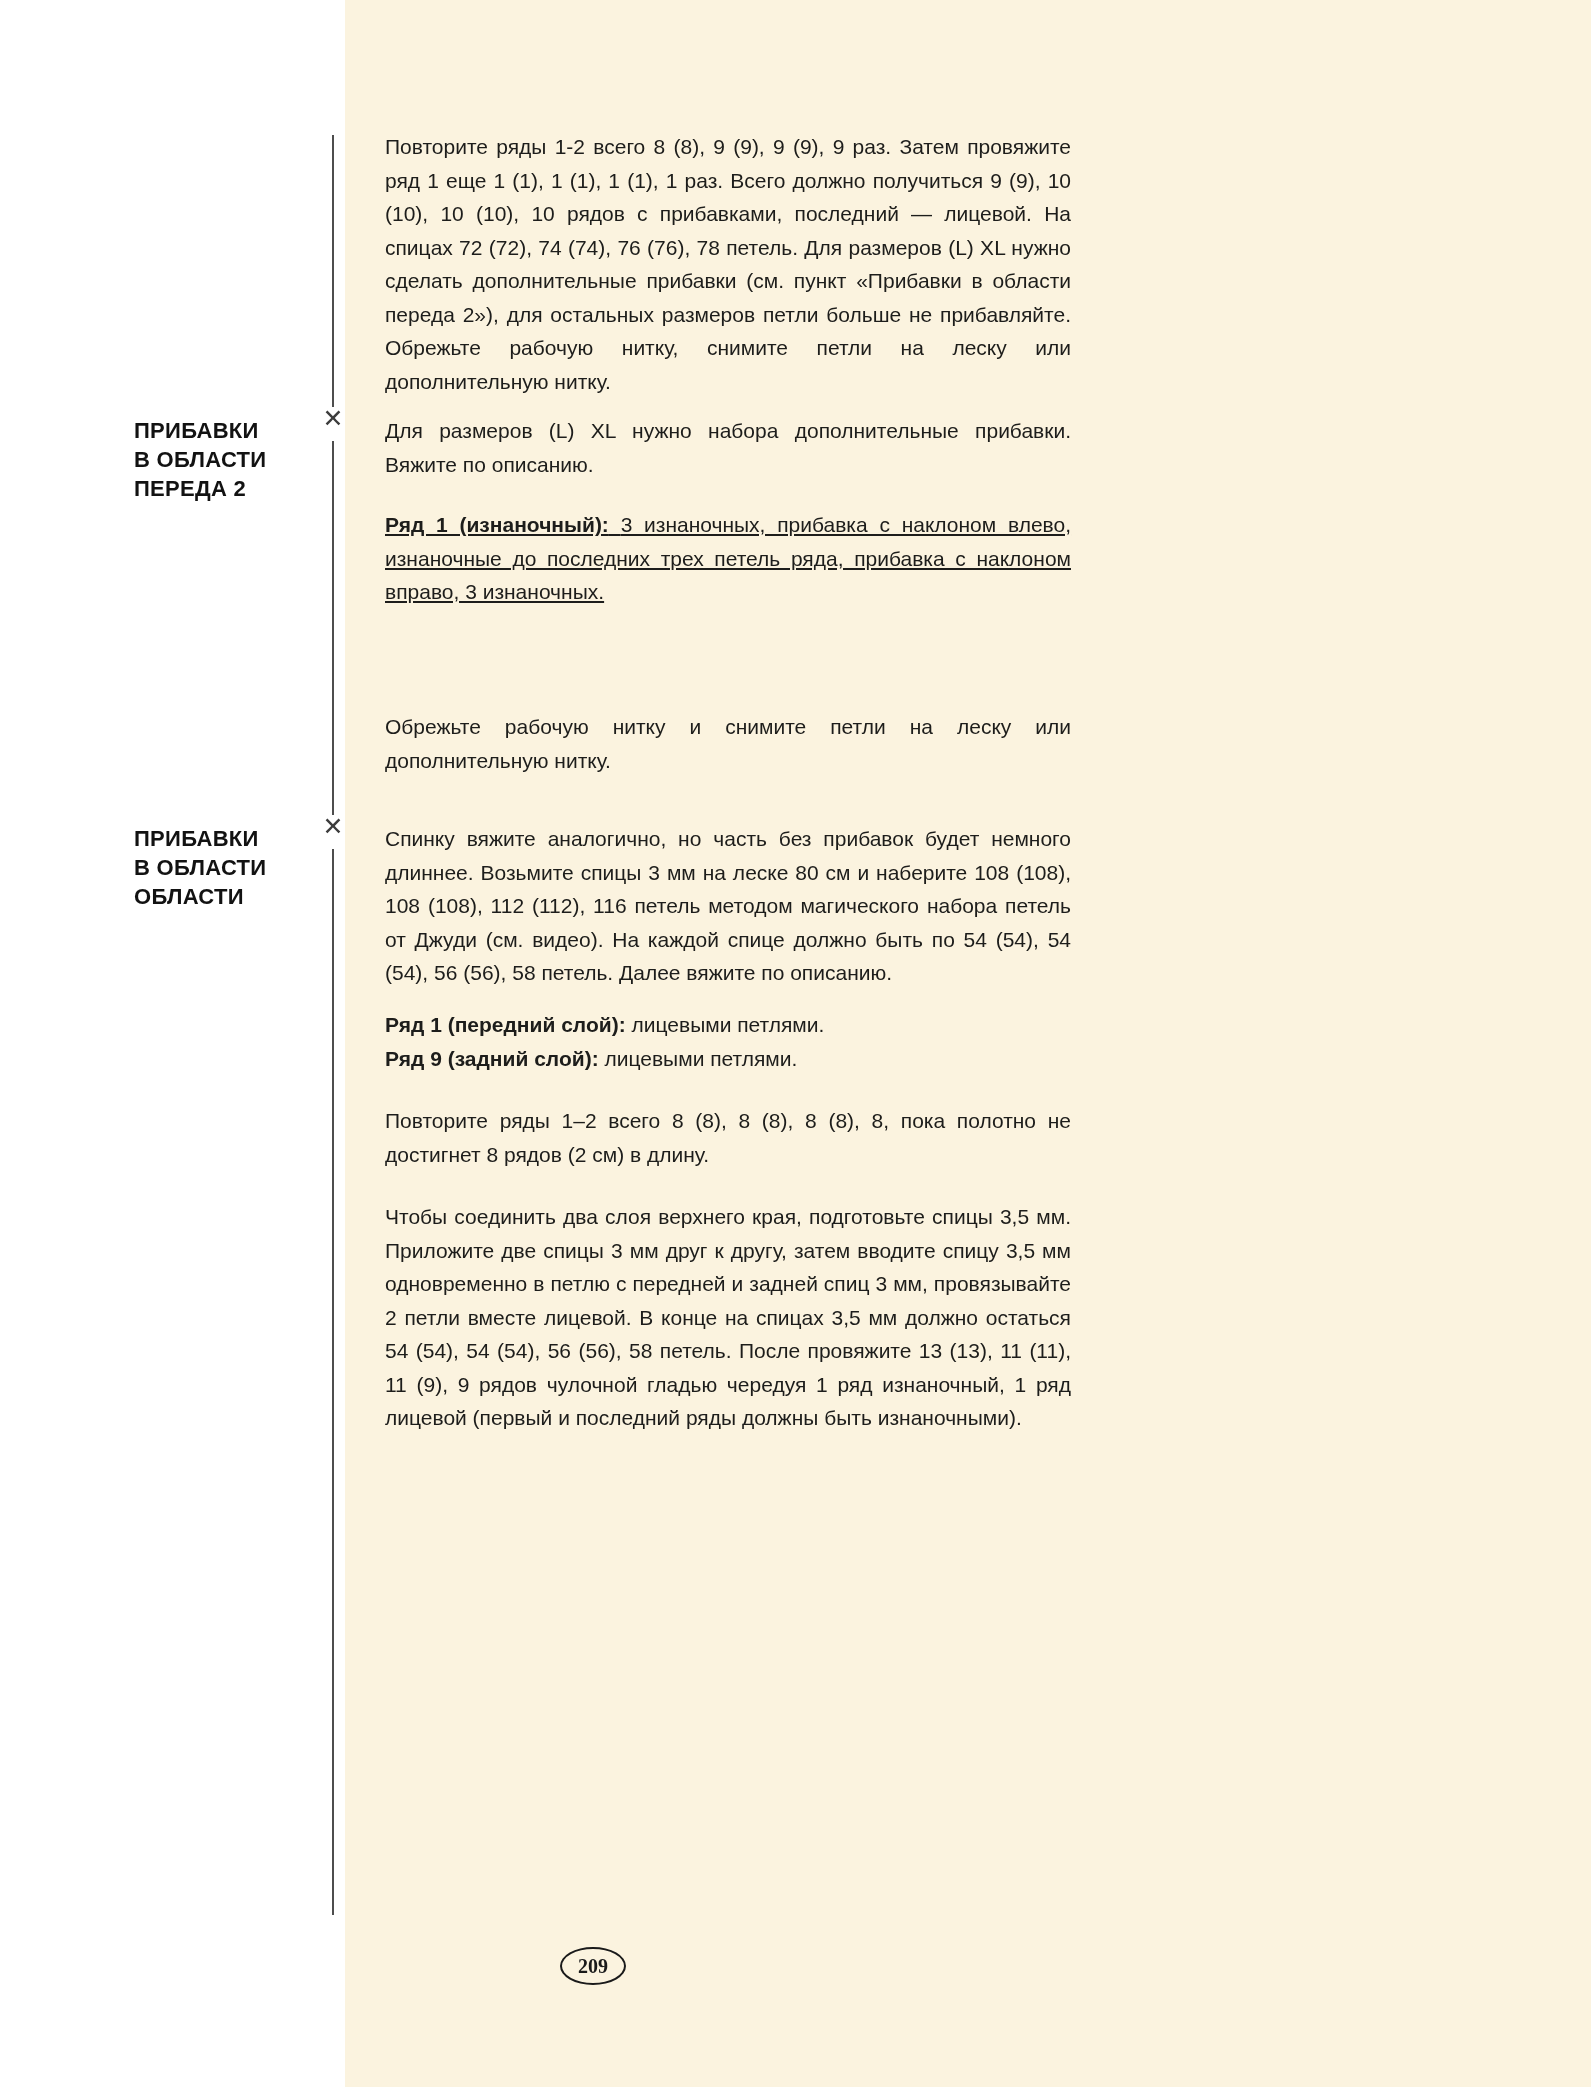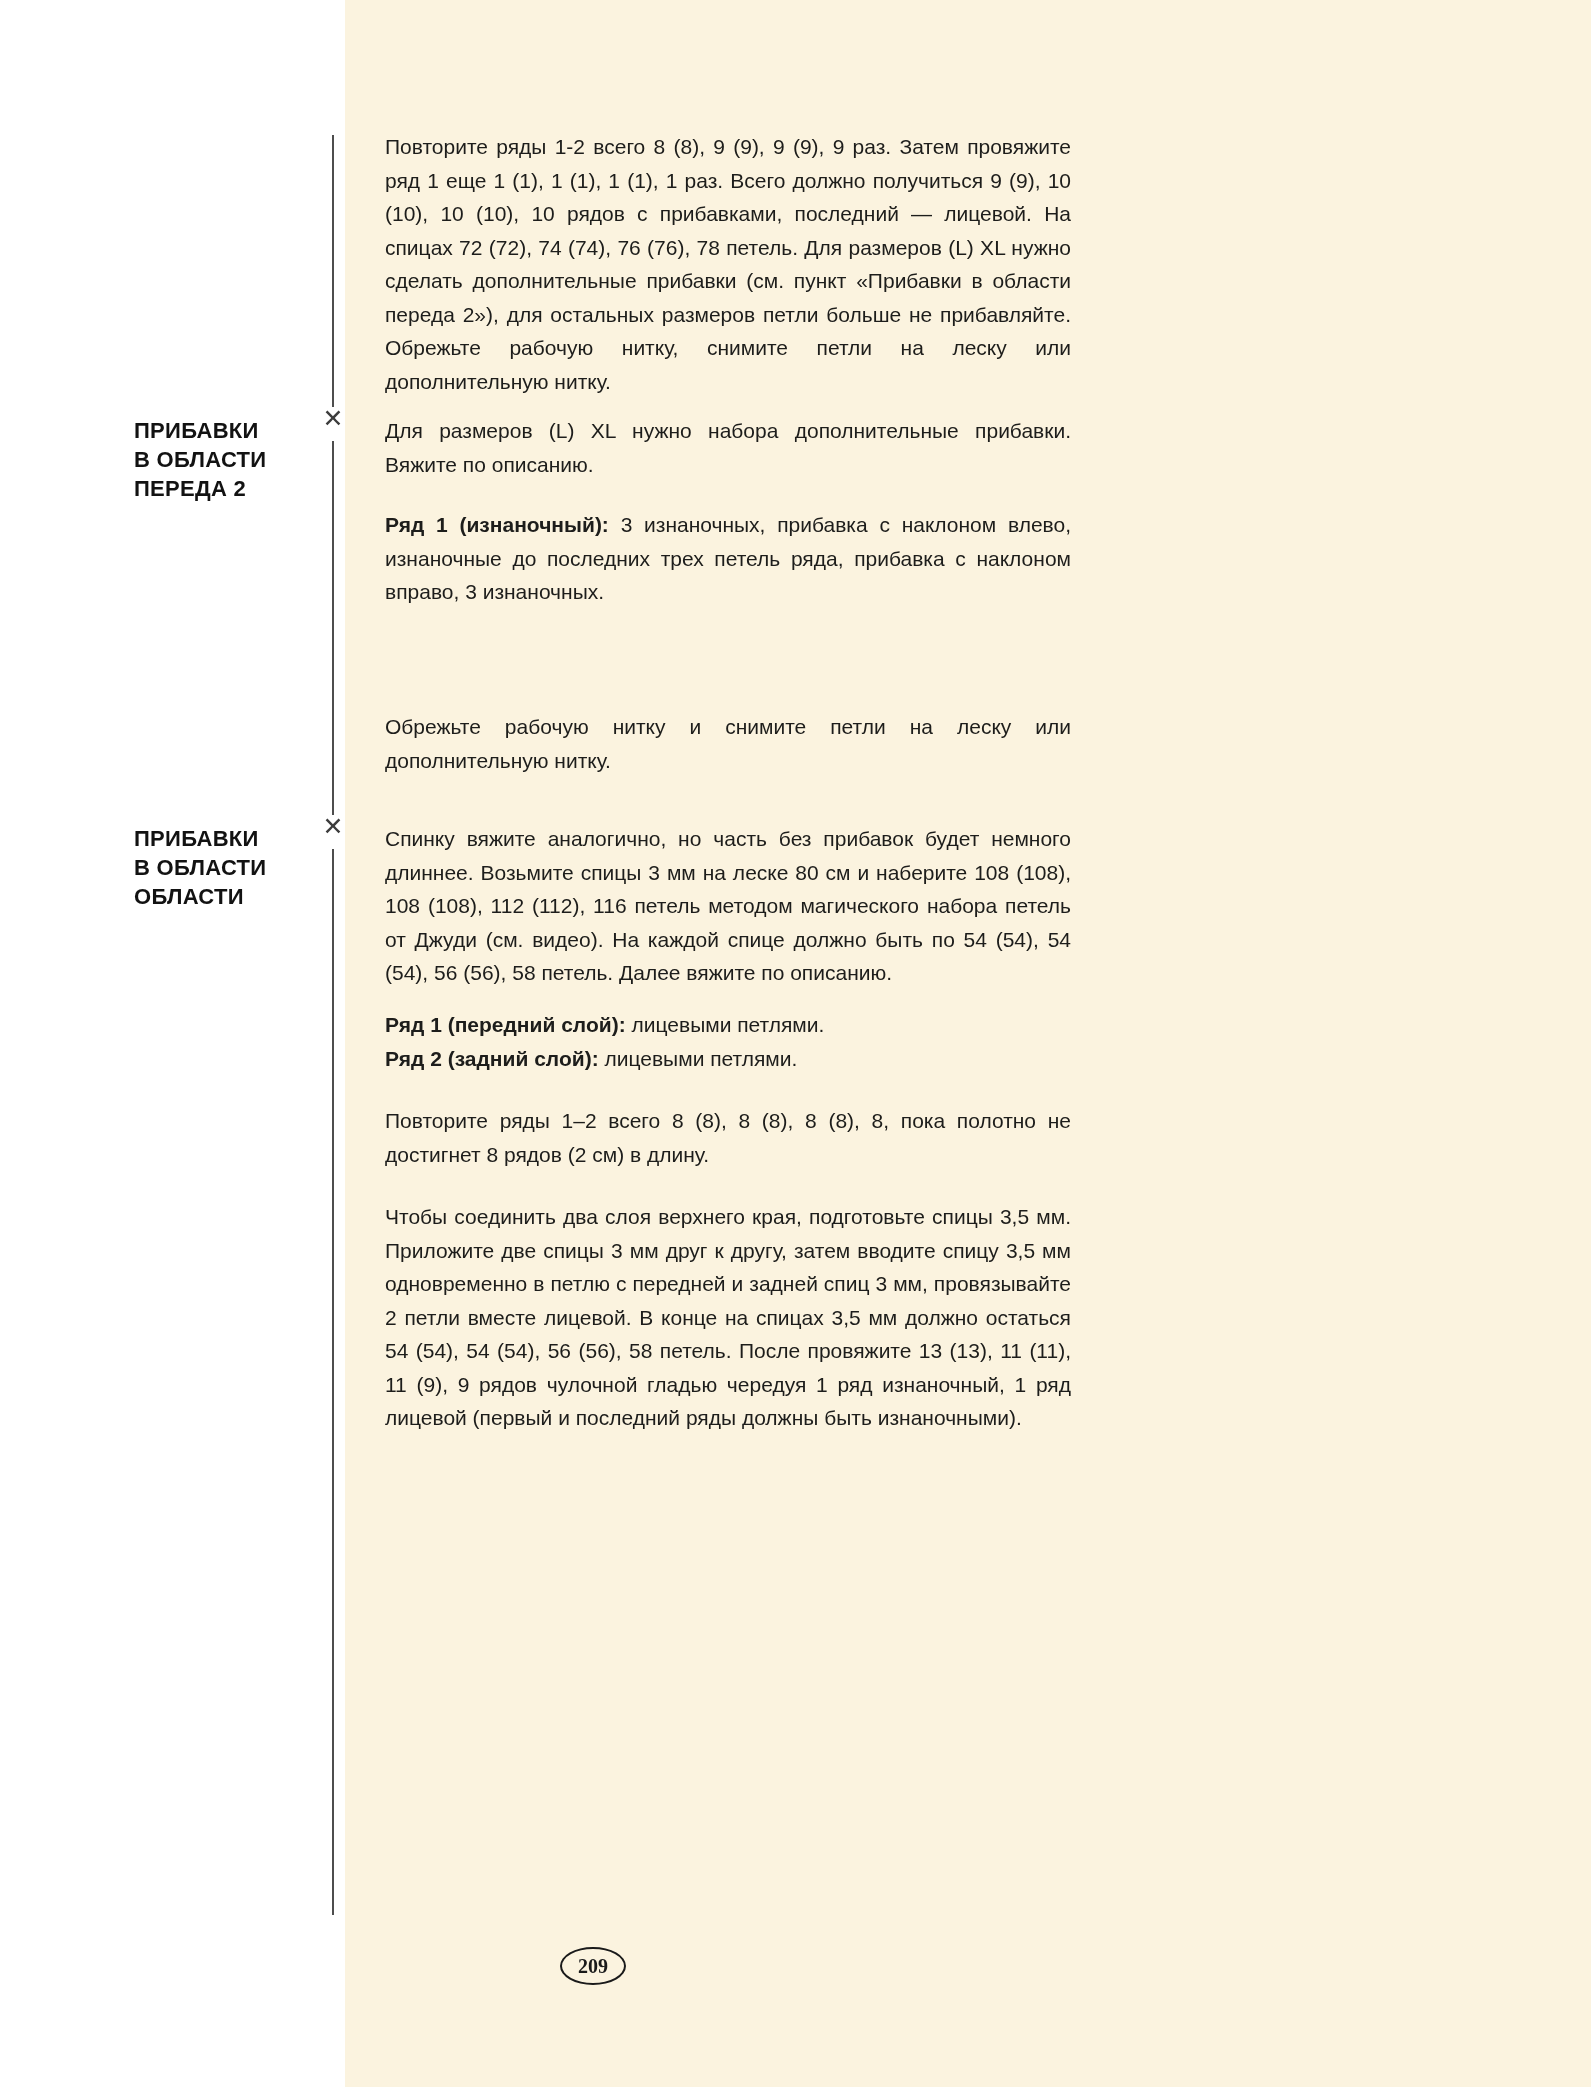--- a/index.html
+++ b/index.html
@@ -57,21 +57,21 @@
   .para {
     margin: 0;
     font-size: 21px;
     line-height: 33.5px;
     text-align: justify;
     color: #1d1d1b;
   }
   .lead { font-weight: bold; }
   .b-intro  { top: 130px; }
   .b-front-intro { top: 414px; }
-  .b-front-rows  { top: 508px; }
+  .b-front-rows  { top: 508px; text-decoration: underline; }
   .b-front-outro { top: 710px; }
   .b-back-intro  { top: 822px; }
   .b-back-rows   { top: 1008px; }
   .b-back-repeat { top: 1104px; }
   .b-back-join   { top: 1200px; }
   .page-badge {
     position: absolute;
     left: 560px;
     top: 1947px;
     width: 66px;
@@ -138,21 +138,21 @@
   <div class="block b-back-intro">
     <p class="para">Спинку вяжите аналогично, но часть без прибавок будет немного длиннее. Возьмите спицы 3 мм на леске 80 см и наберите 108 (108), 108 (108), 112 (112), 116 петель методом магического набора петель от Джуди (см. видео). На каждой спице должно быть по 54 (54), 54 (54), 56 (56), 58 петель. Далее вяжите по описанию.</p>
   </div>
 
   <div class="block b-back-rows">
     <p class="para">
       <span class="lead">Ряд 1 (передний слой):</span>
       <span>лицевыми петлями.</span>
     </p>
     <p class="para">
-      <span class="lead">Ряд 2 (задний слой):</span>
+      <span class="lead">Ряд 9 (задний слой):</span>
       <span>лицевыми петлями.</span>
     </p>
   </div>
 
   <div class="block b-back-repeat">
     <p class="para">Повторите ряды 1–2 всего 8 (8), 8 (8), 8 (8), 8, пока полотно не достигнет 8 рядов (2 см) в длину.</p>
   </div>
 
   <div class="block b-back-join">
     <p class="para">Чтобы соединить два слоя верхнего края, подготовьте спицы 3,5 мм. Приложите две спицы 3 мм друг к другу, затем вводите спицу 3,5 мм одновременно в петлю с передней и задней спиц 3 мм, провязывайте 2 петли вместе лицевой. В конце на спицах 3,5 мм должно остаться 54 (54), 54 (54), 56 (56), 58 петель. После провяжите 13 (13), 11 (11), 11 (9), 9 рядов чулочной гладью чередуя 1 ряд изнаночный, 1 ряд лицевой (первый и последний ряды должны быть изнаночными).</p>

